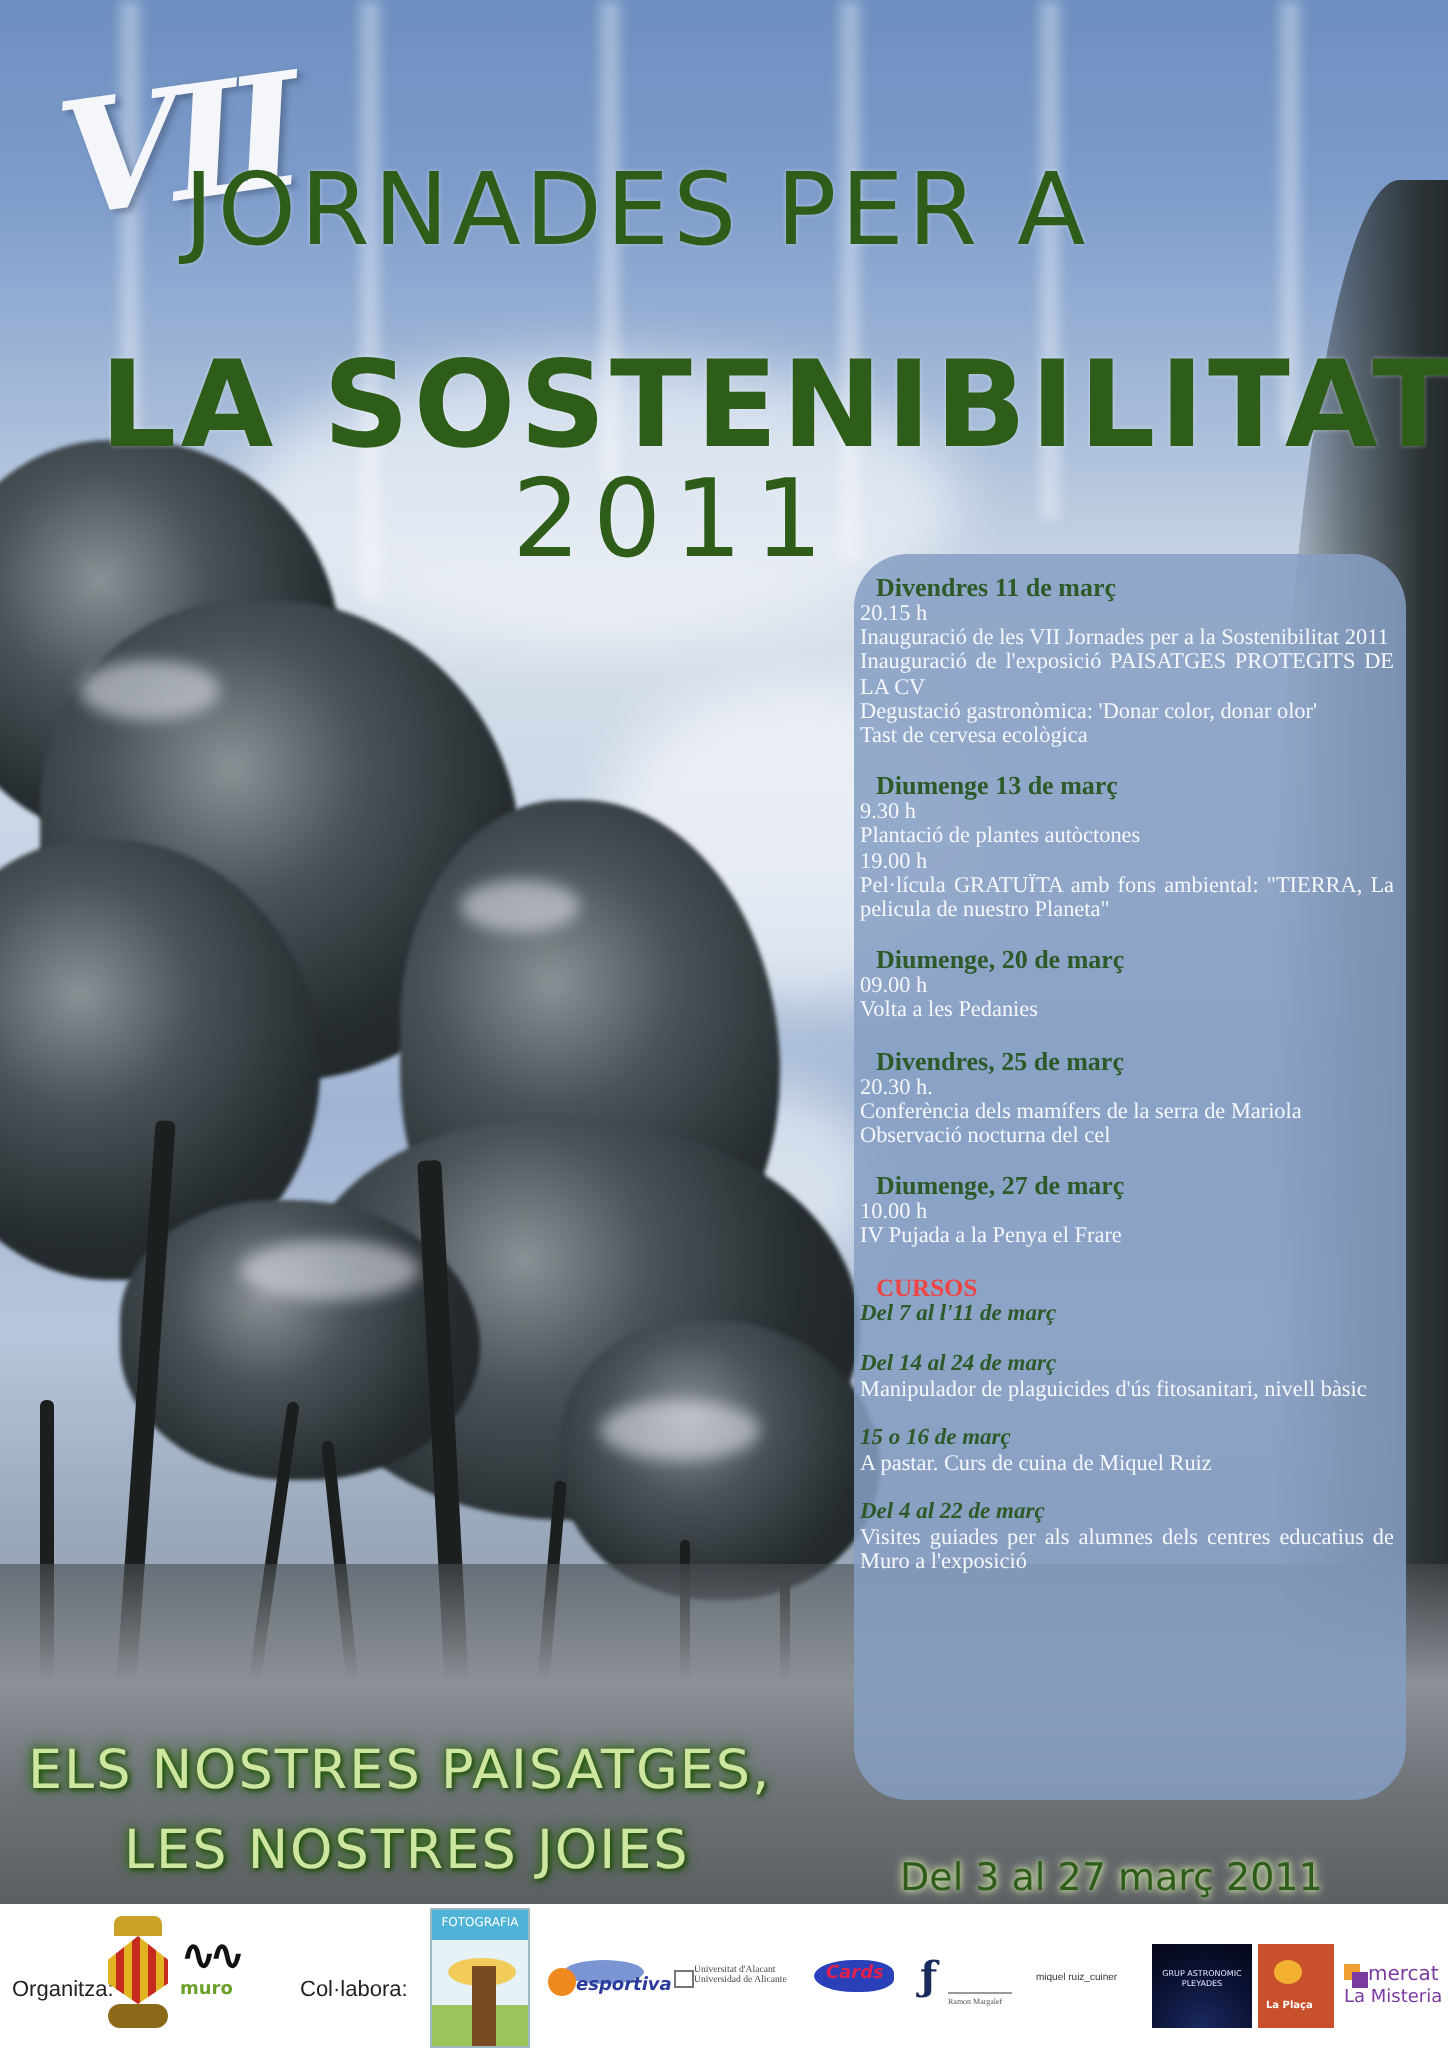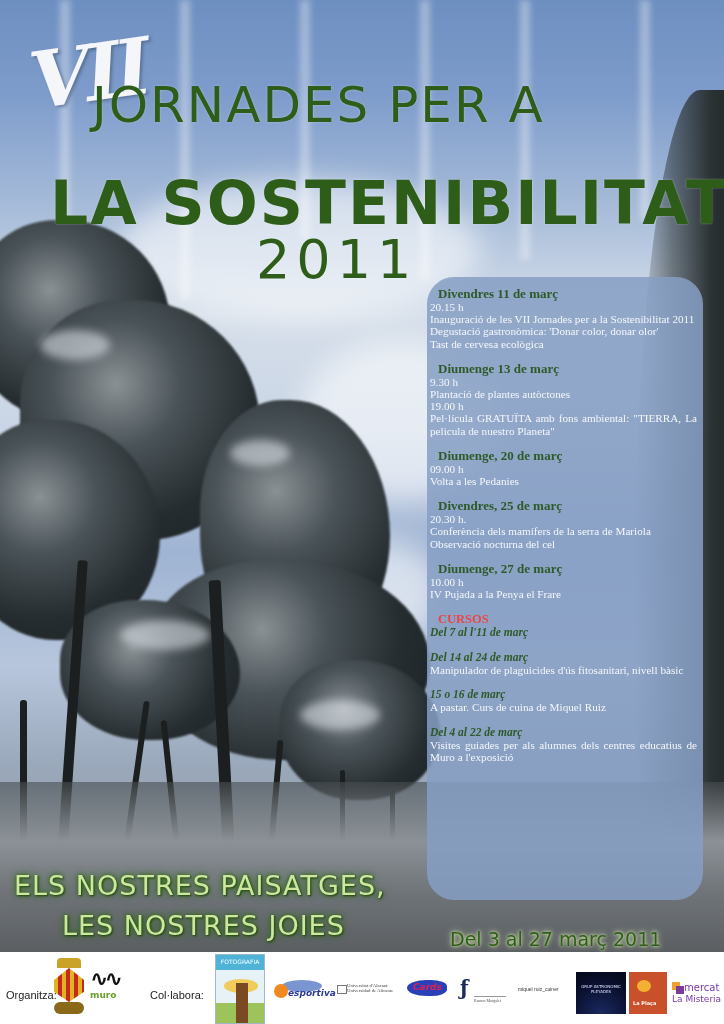--- a/index.html
+++ b/index.html
@@ -149,20 +149,21 @@
 <div class="vii">VII</div>
 <div class="title-line t1">Jornades per a</div>
 <div class="title-line t2">la SoStenibilitat</div>
 <div class="title-line t3">2011</div>
 
 <div class="panel">
   <div class="event">
     <div class="ev-head">Divendres 11 de març</div>
     <div class="line">20.15 h</div>
     <div class="line">Inauguració de les VII Jornades per a la Sostenibilitat 2011</div>
+    <div class="line">Inauguració de l'exposició PAISATGES PROTEGITS DE LA CV</div>
     <div class="line">Degustació gastronòmica: 'Donar color, donar olor'</div>
     <div class="line">Tast de cervesa ecològica</div>
   </div>
   <div class="event">
     <div class="ev-head">Diumenge 13 de març</div>
     <div class="line">9.30 h</div>
     <div class="line">Plantació de plantes autòctones</div>
     <div class="line">19.00 h</div>
     <div class="line">Pel·lícula GRATUÏTA amb fons ambiental: "TIERRA, La pelicula de nuestro Planeta"</div>
   </div>

